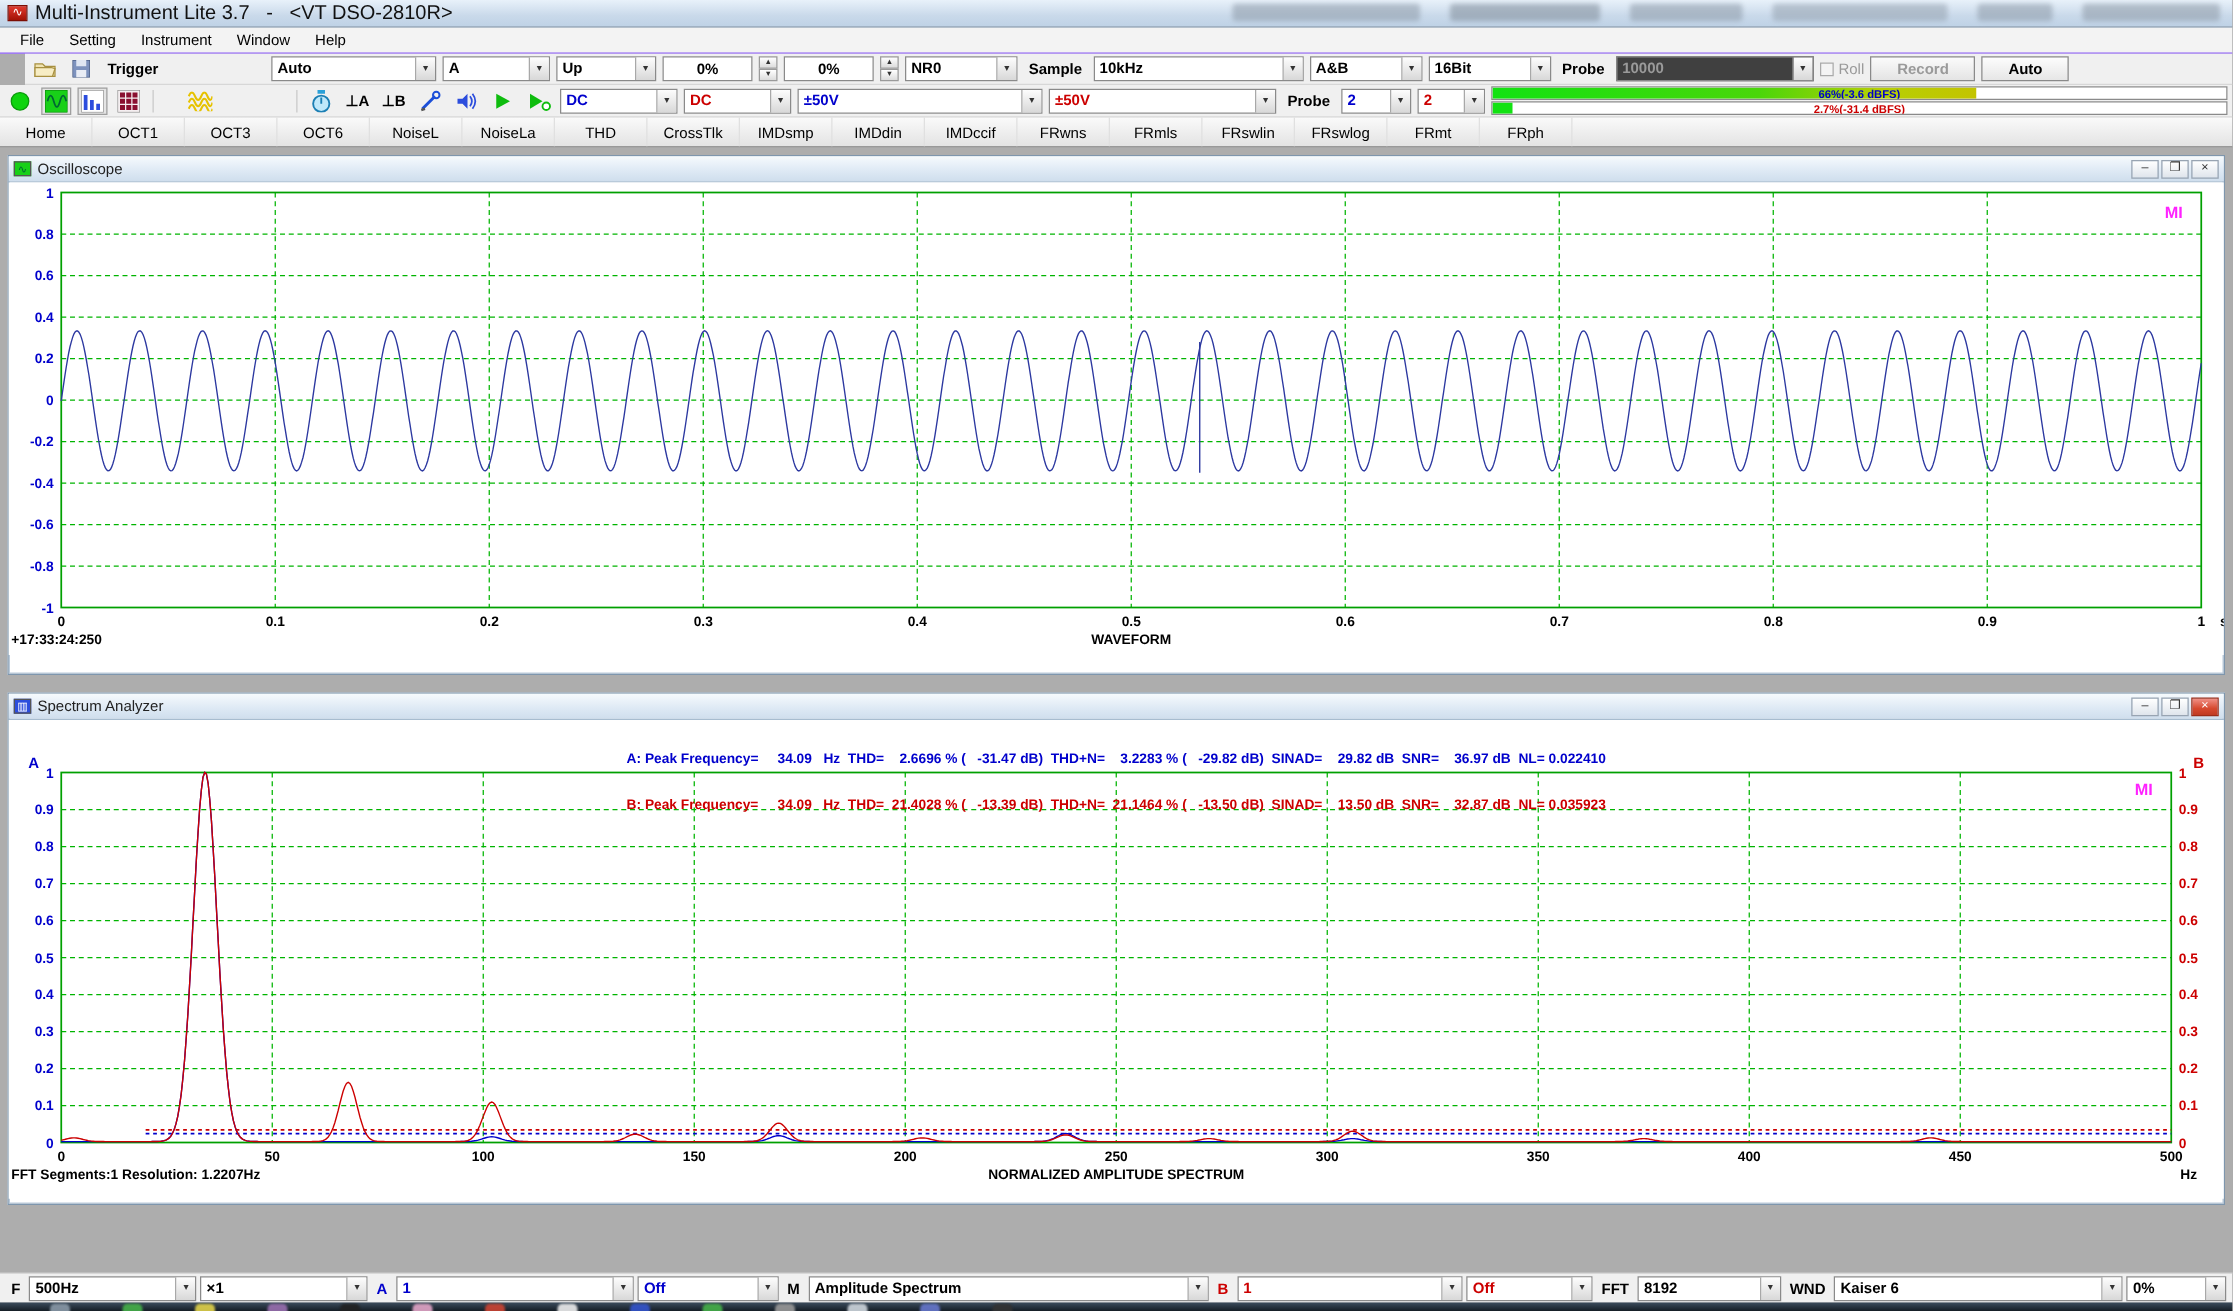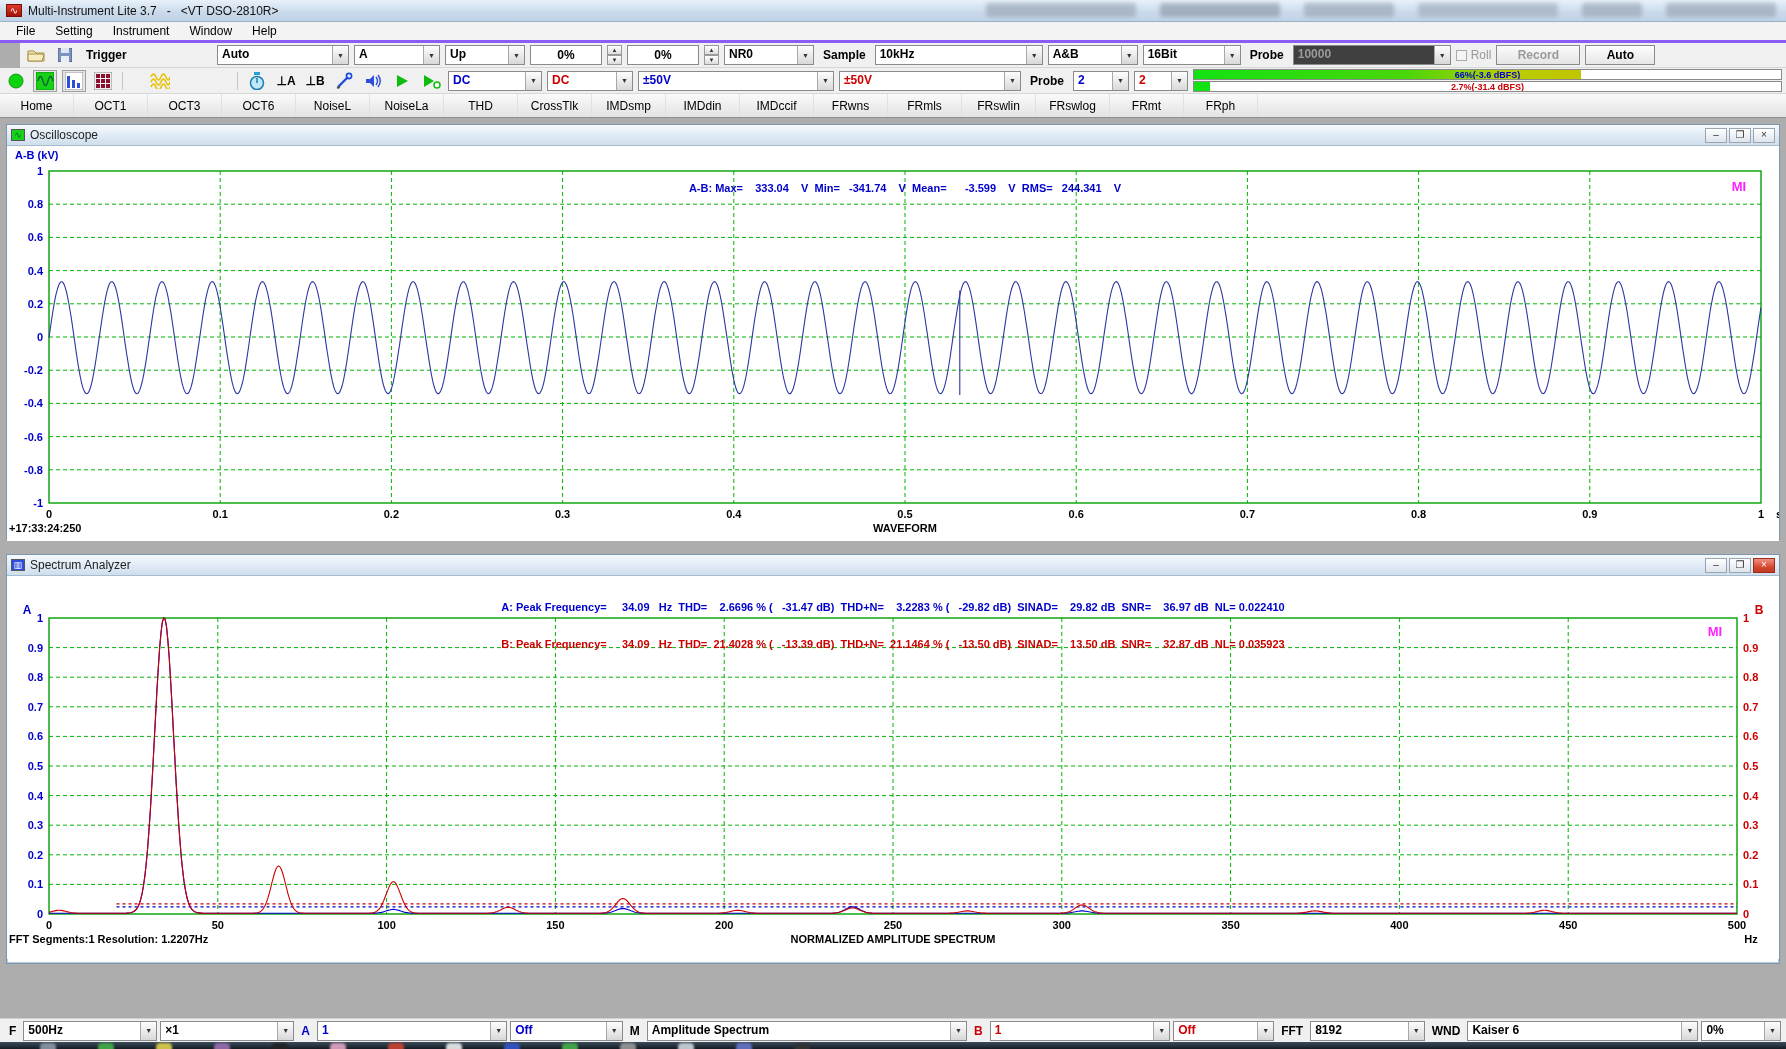--- a/index.html
+++ b/index.html
@@ -4,26 +4,26 @@
 <style>
   * { margin:0; padding:0; box-sizing:border-box; }
   html,body { width:1786px; height:1049px; overflow:hidden; }
   body { font-family:"Liberation Sans", sans-serif; font-size:12px; background:#adadad; }
 
   .app { width:1786px; height:1049px; display:flex; flex-direction:column; }
 
   
   .titlebar { height:22px; background:linear-gradient(#e8f1fa,#c9d9ea 60%,#bfd2e6); display:flex; align-items:center; padding:0 6px; position:relative; border-bottom:1px solid #9ab0c6; }
   .app-icon { width:16px; height:13px; background:linear-gradient(#e03a2f,#a31205); border:1px solid #7c0e04; color:#fff; display:flex; align-items:center; justify-content:center; font-size:10px; line-height:10px; margin-right:6px; }
-  .title-text { font-size:12px; color:#111; white-space:pre; }
+  .title-text { font-size:16px; color:#111; white-space:pre; }
   .bg-blobs { position:absolute; right:10px; top:3px; height:15px; width:1000px; display:flex; gap:24px; justify-content:flex-end; filter:blur(2px); opacity:.55; }
   .bg-blobs i { display:block; height:14px; border-radius:3px; background:#8d9aa8; }
 
   
-  .menubar { height:21px; background:#f3f3f3; display:flex; align-items:center; padding-left:6px; border-bottom:3px solid #8b5cf6; }
+  .menubar { height:21px; background:#f3f3f3; display:flex; align-items:center; padding-left:6px; border-bottom:1px solid #8b5cf6; }
   .menu-item { padding:2px 10px; color:#000; }
 
   
   .toolbar { background:#f0f0f0; display:flex; align-items:center; gap:5px; padding:0 4px; border-bottom:1px solid #d7d7d7; }
   .tb1 { height:25px;margin-left:20px; } .tb2 { height:26px; }
   .tlabel { font-weight:bold; color:#000; padding:0 4px; white-space:nowrap; }
   .combo { display:inline-flex; align-items:stretch; height:20px; background:#fff; border:1px solid #8a8a8a; }
   .combo .tx { flex:1; padding:1px 4px 0 4px; font-weight:bold; font-size:12px; white-space:nowrap; overflow:hidden; }
   .combo .arr { width:16px; background:linear-gradient(#fdfdfd,#d8d8d8); border-left:1px solid #a8a8a8; display:flex; align-items:center; justify-content:center; font-size:7px; color:#333; }
   .combo.disabled { background:#404040; } .combo.disabled .tx { color:#9a9a9a; }
@@ -307,24 +307,20 @@
 
     <div class="win" style="top:6px;height:416px">
       <div class="win-title">
         <span class="wicon wicon-osc">∿</span>
         <span class="wtext">Oscilloscope</span>
         <span class="winbtns">
           <span class="wbtn">–</span>
           <span class="wbtn">❐</span>
           <span class="wbtn">×</span>
         </span>
-      </div>
-      <div class="statsbar one">
-        <span class="ylab">A-B (kV)</span>
-        <span>A-B: Max=    333.04    V  Min=   -341.74    V  Mean=      -3.599    V  RMS=   244.341    V</span>
       </div>
       <div class="plotwrap">
         <svg id="svg-wave" width="1772" height="375">
             <line x1="213.20000000000002" y1="8" x2="213.20000000000002" y2="340" stroke="#00b400" stroke-dasharray="4 3"></line>
             <line x1="384.40000000000003" y1="8" x2="384.40000000000003" y2="340" stroke="#00b400" stroke-dasharray="4 3"></line>
             <line x1="555.6" y1="8" x2="555.6" y2="340" stroke="#00b400" stroke-dasharray="4 3"></line>
             <line x1="726.8000000000001" y1="8" x2="726.8000000000001" y2="340" stroke="#00b400" stroke-dasharray="4 3"></line>
             <line x1="898" y1="8" x2="898" y2="340" stroke="#00b400" stroke-dasharray="4 3"></line>
             <line x1="1069.2" y1="8" x2="1069.2" y2="340" stroke="#00b400" stroke-dasharray="4 3"></line>
             <line x1="1240.3999999999999" y1="8" x2="1240.3999999999999" y2="340" stroke="#00b400" stroke-dasharray="4 3"></line>

